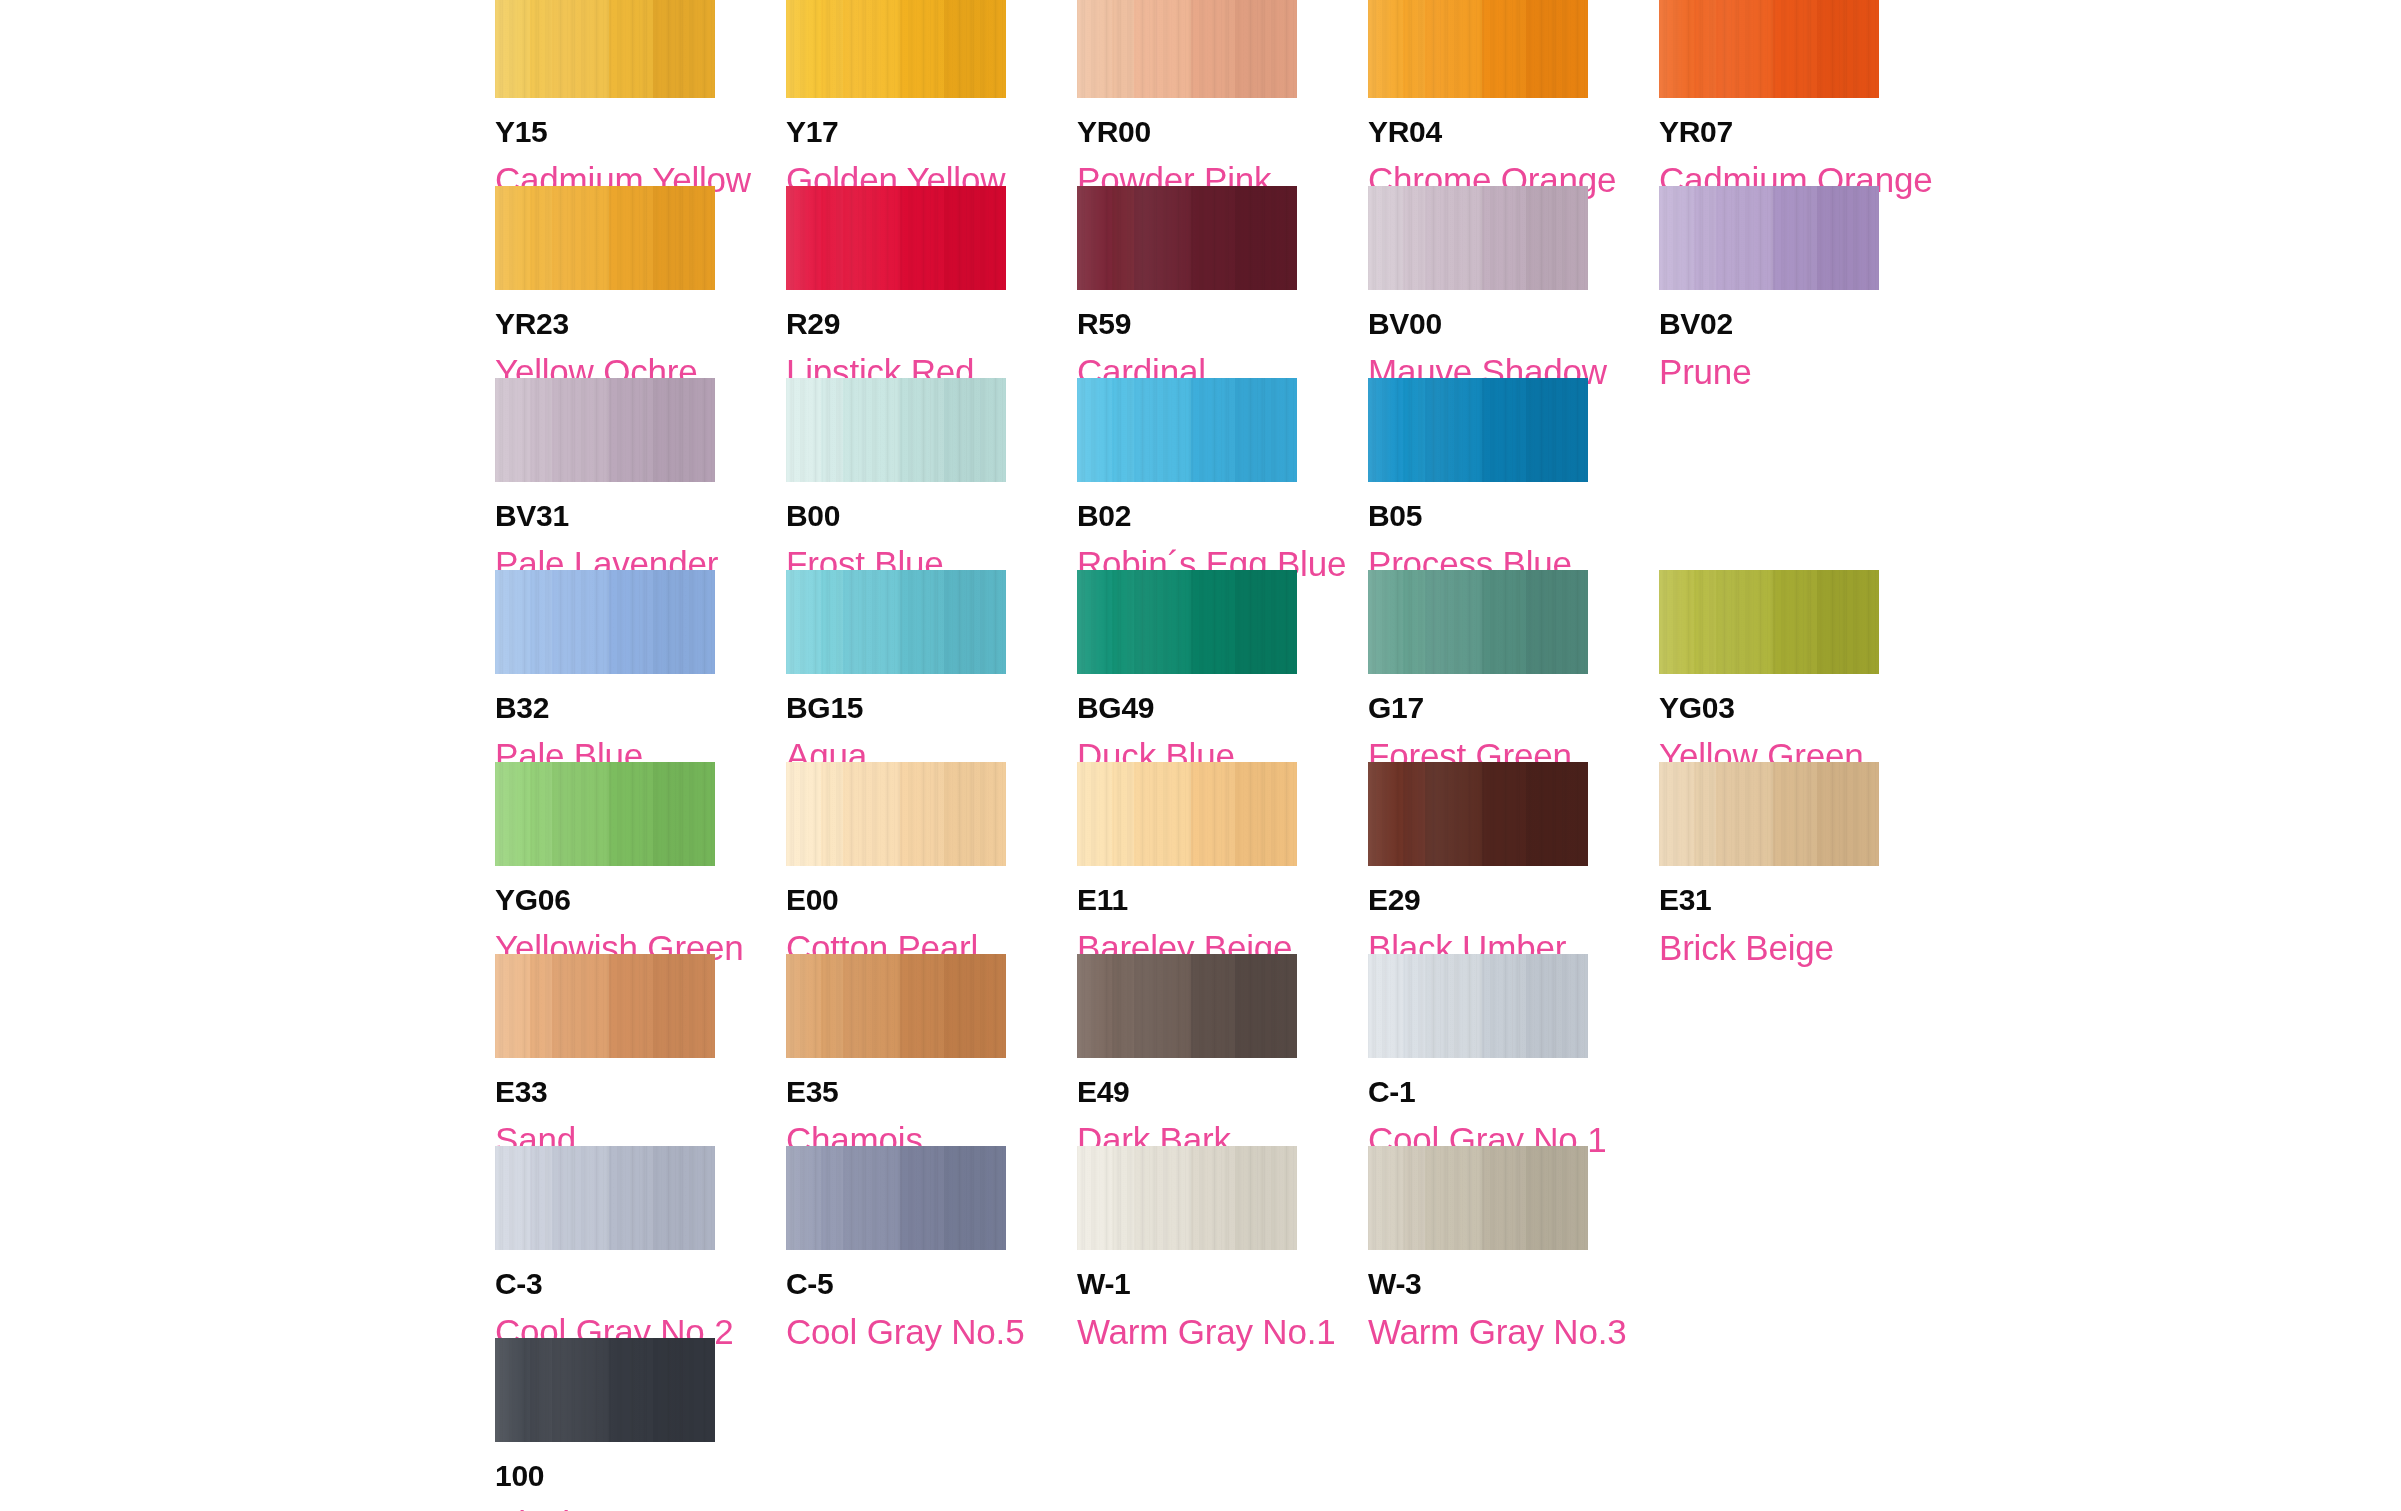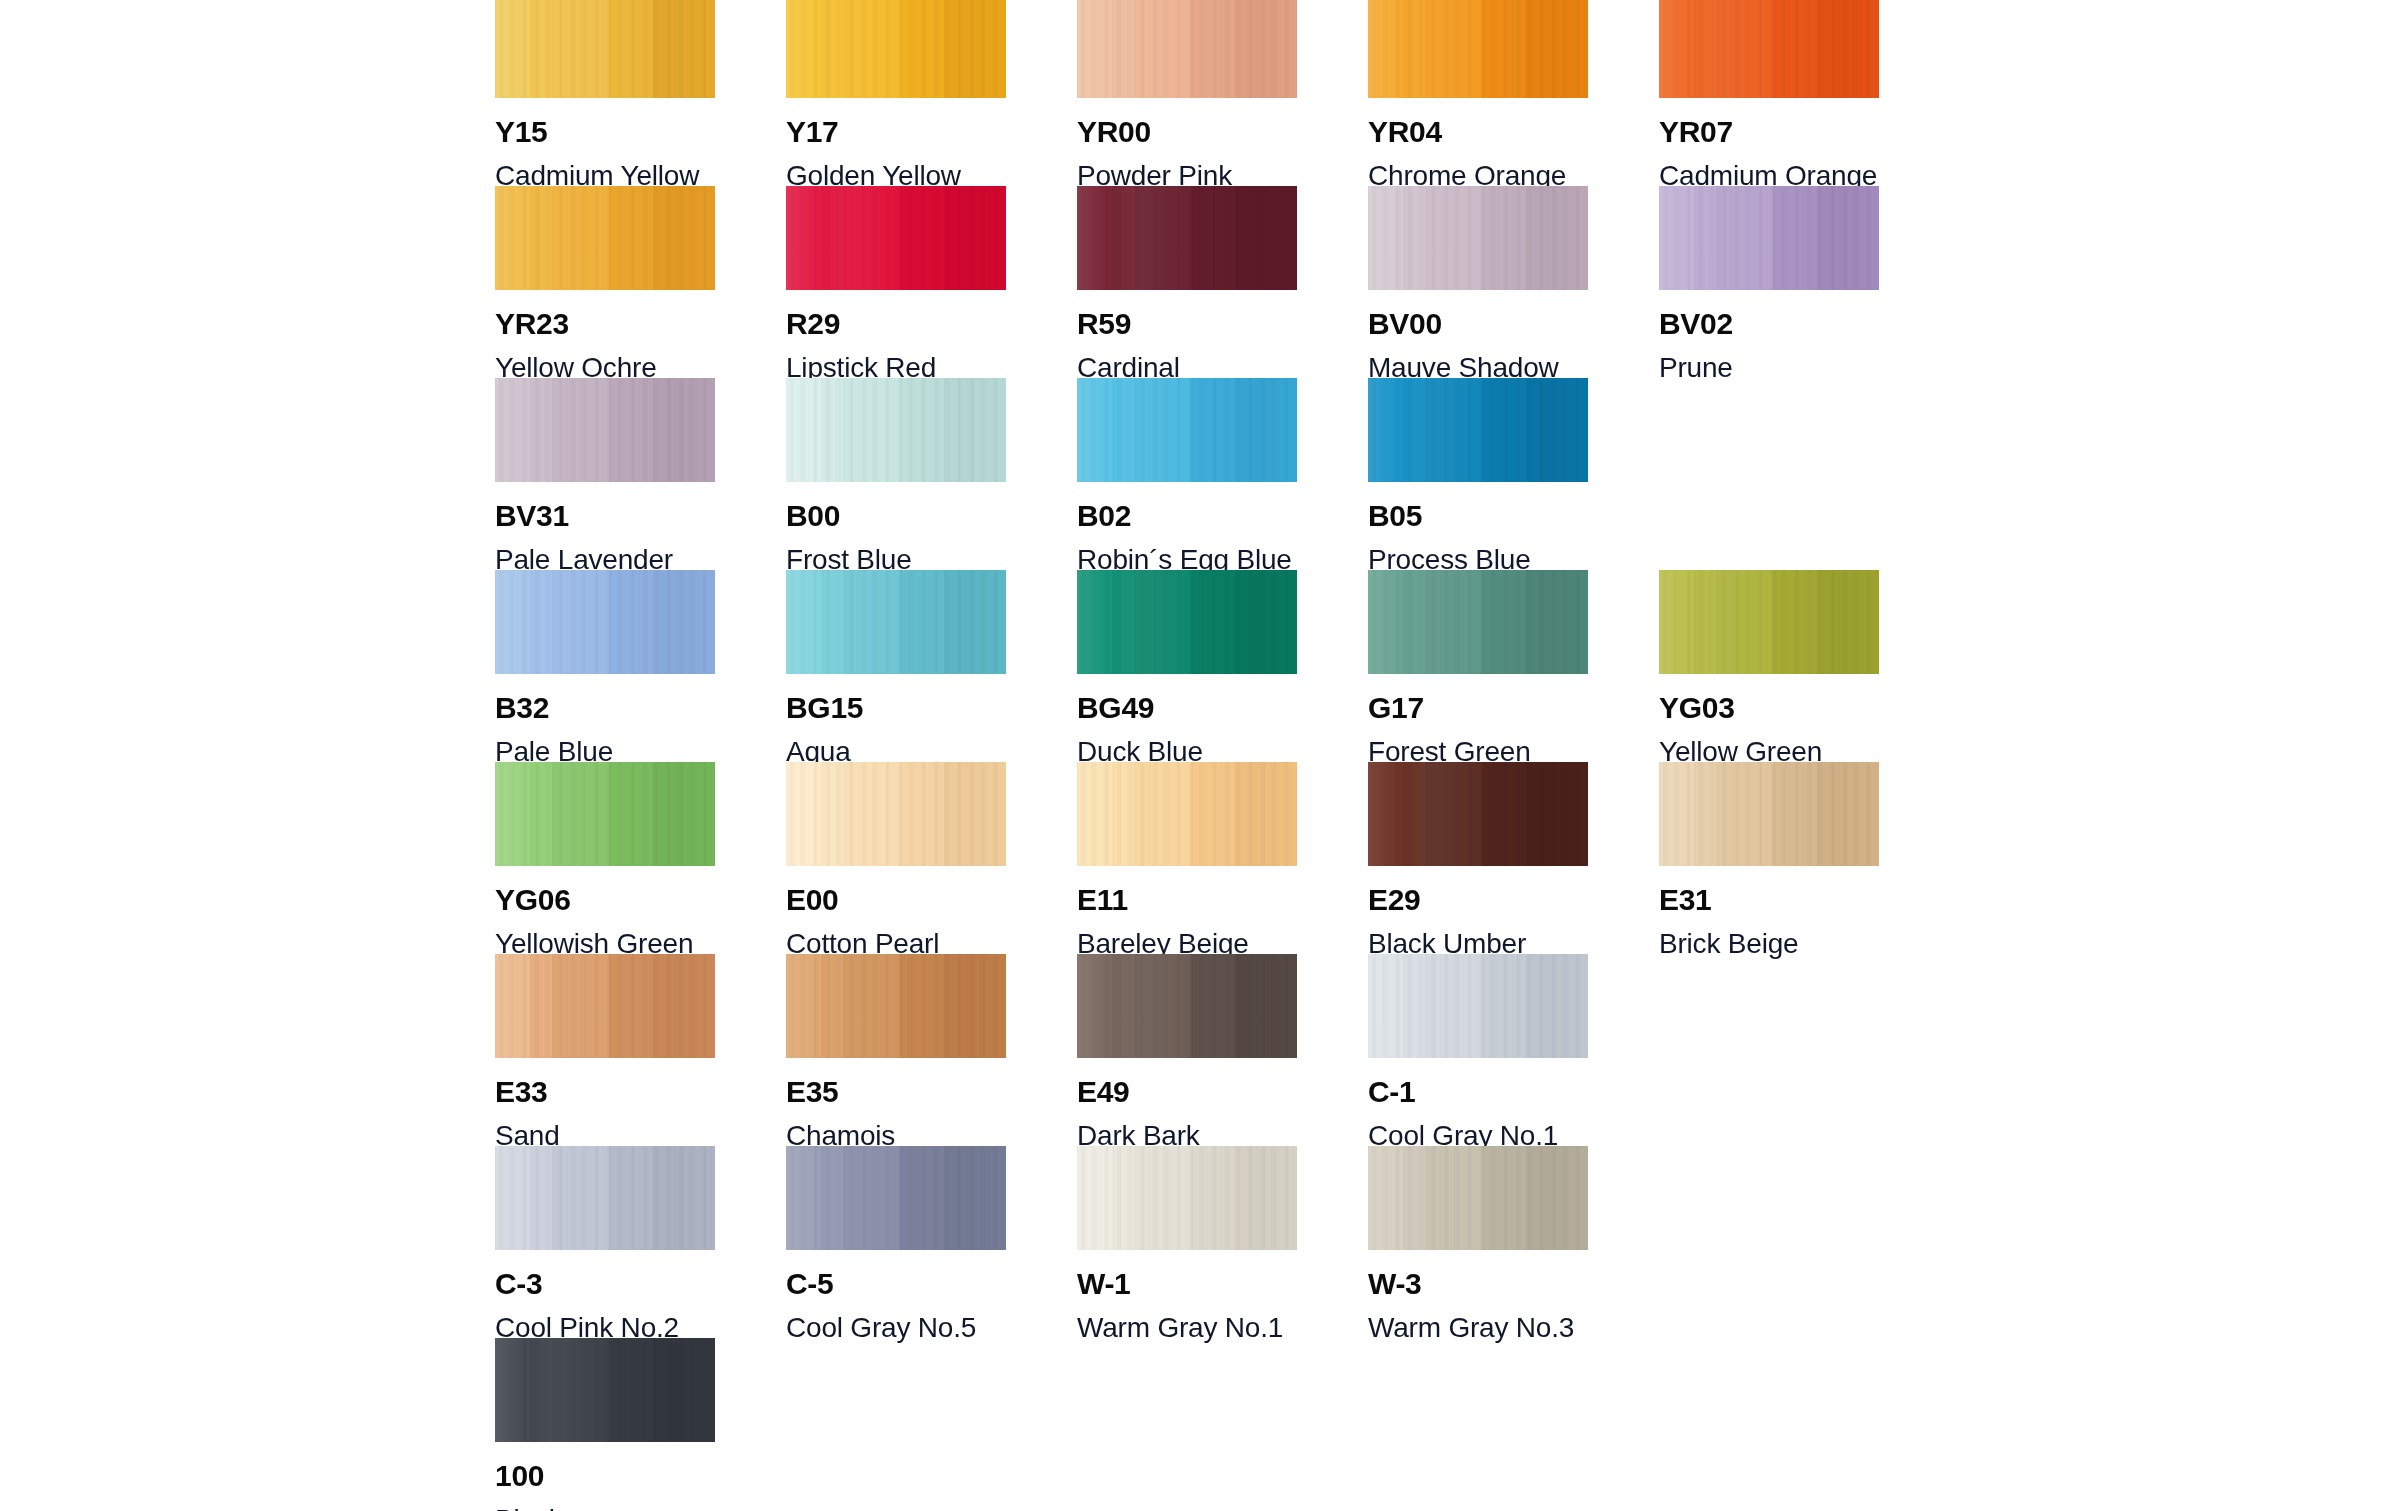--- a/index.html
+++ b/index.html
@@ -91,23 +91,23 @@
     font-size: 30px;
     font-weight: bold;
     color: #0b0b0b;
     letter-spacing: -0.3px;
     line-height: 1;
     margin-top: 19px;
     white-space: nowrap;
   }
 
   .swatch-name {
-    font-size: 28px;
+    font-size: 35px;
     font-weight: normal;
-    color: #0f172a;
+    color: #ec4899;
     letter-spacing: -0.2px;
     line-height: 1;
     margin-top: 15px;
     white-space: nowrap;
   }
 </style>
 </head>
 <body>
 
 <div id="chart-grid">
@@ -550,21 +550,21 @@
             <i style="background: rgb(211, 216, 226); width: 16%;"></i>
             <i style="background: rgb(203, 208, 220); width: 10%;"></i>
             <i style="background: rgb(191, 197, 211); width: 26%;"></i>
             <i style="background: rgb(181, 187, 203); width: 20%;"></i>
             <i style="background: rgb(176, 182, 199); width: 28%;"></i>
           </div>
           <div class="swatch-texture"></div>
           <div class="swatch-sheen"></div>
         </div>
         <div class="swatch-code">C-3</div>
-        <div class="swatch-name">Cool Pink No.2</div>
+        <div class="swatch-name">Cool Gray No.2</div>
       </div>
       <div class="swatch-cell">
         <div class="swatch-block" style="background: rgb(139, 145, 171);">
           <div class="swatch-bands">
             <i style="background: rgb(155, 161, 184); width: 16%;"></i>
             <i style="background: rgb(147, 153, 178); width: 10%;"></i>
             <i style="background: rgb(136, 142, 168); width: 26%;"></i>
             <i style="background: rgb(124, 130, 157); width: 20%;"></i>
             <i style="background: rgb(118, 125, 152); width: 28%;"></i>
           </div>

